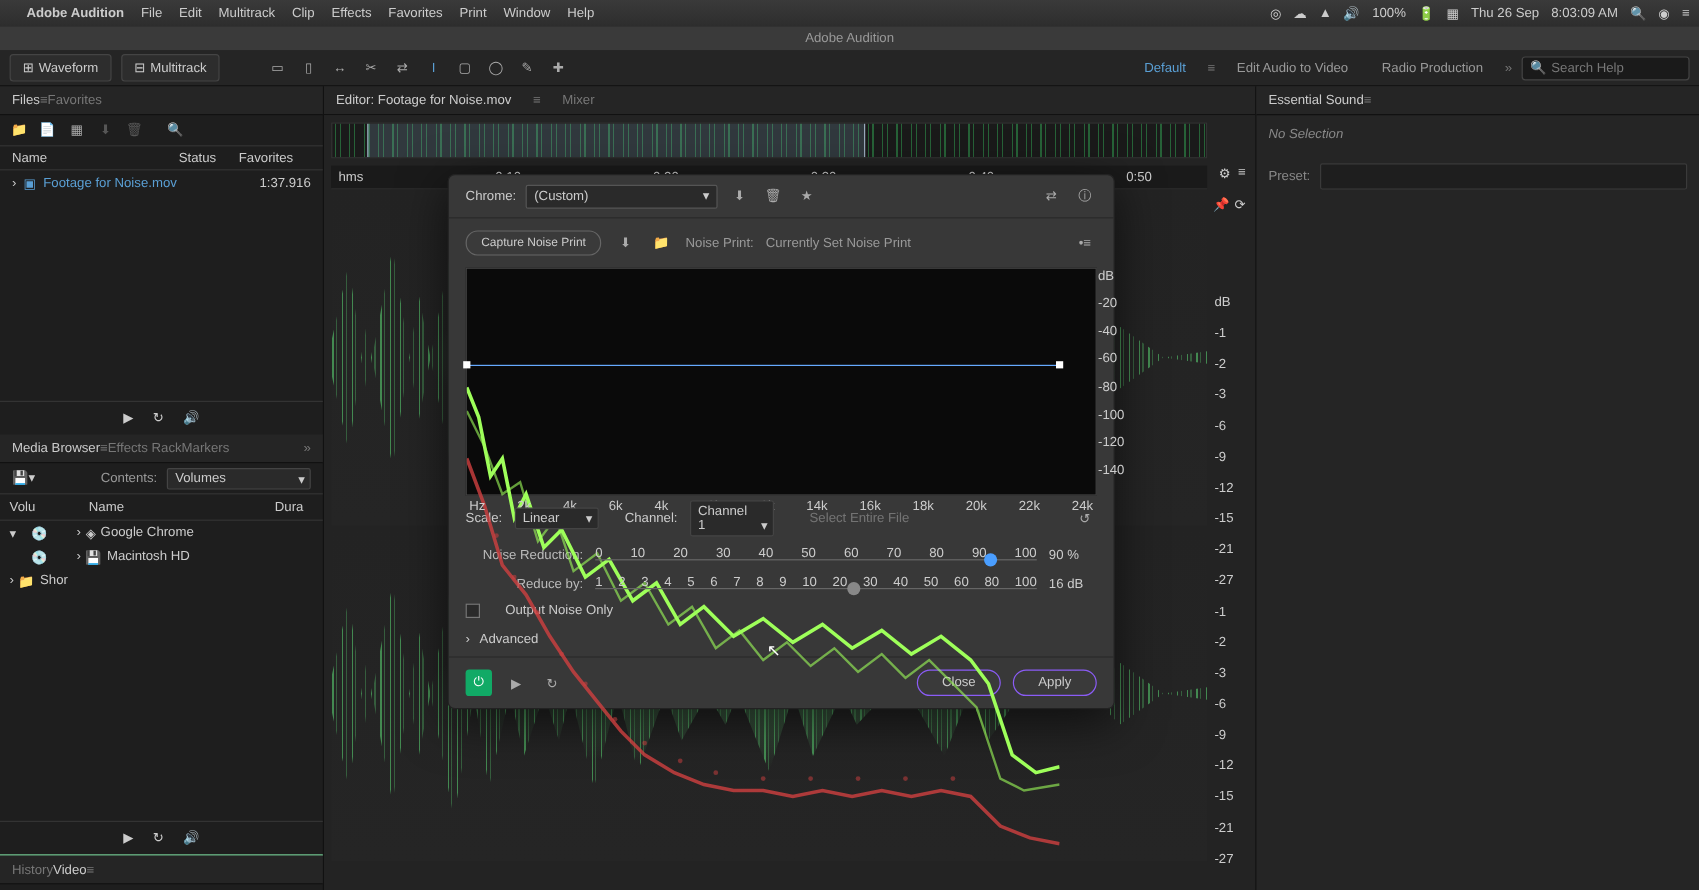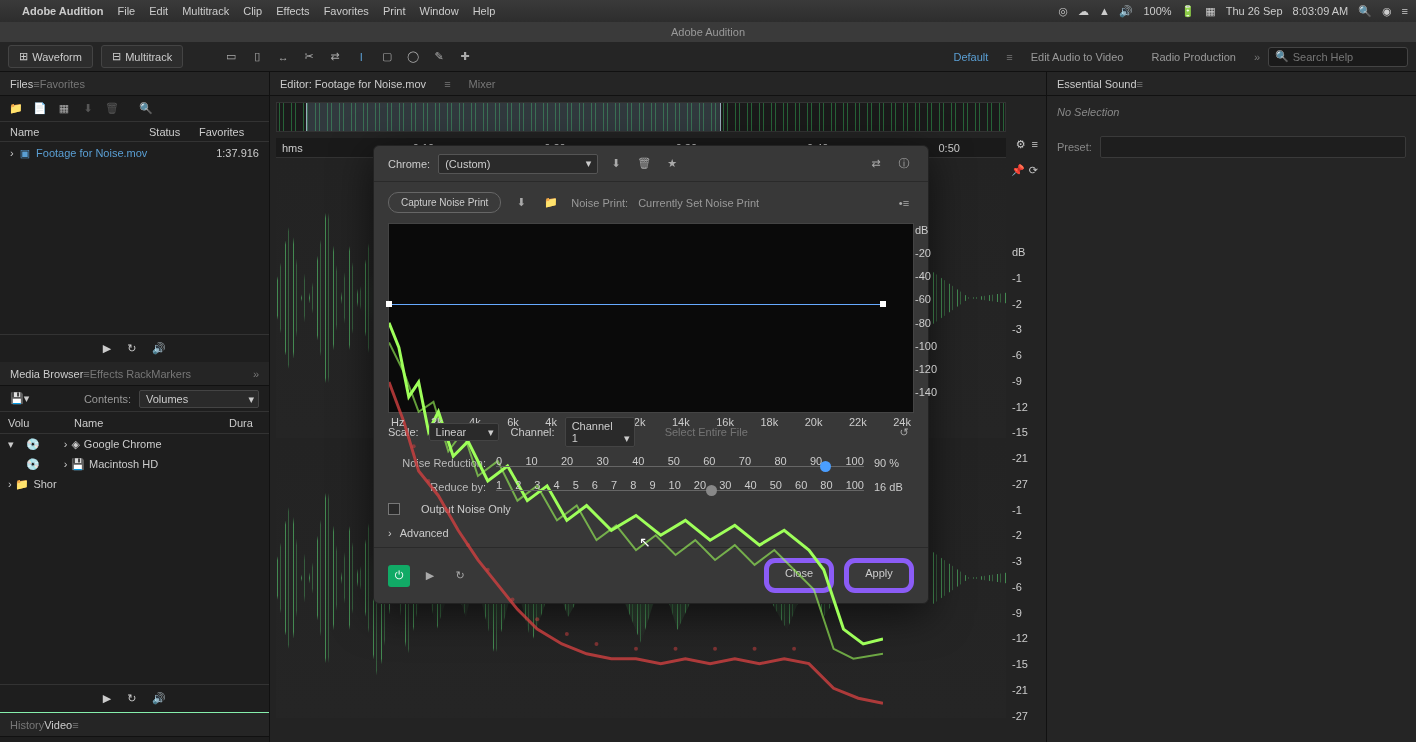--- a/index.html
+++ b/index.html
@@ -81,21 +81,21 @@
 .dlg-row label{width:98px;text-align:right;color:#bbb}
 .slider-track{flex:1;height:16px;position:relative}
 .slider-line{position:absolute;left:0;right:0;top:11px;height:1px;background:#666}
 .slider-ticks{position:absolute;inset:0;display:flex;justify-content:space-between;font-size:8px;color:#777}
 .slider-thumb{position:absolute;top:6px;width:11px;height:11px;border-radius:50%;background:#4a9eff}
 .val{color:#5a9fd4;width:40px}
 .chk{width:12px;height:12px;border:1px solid #777;background:#2a2a2a}
 .adv-row{padding:8px 14px;display:flex;align-items:center;gap:8px;color:#bbb}
 .dlg-footer{padding:10px 14px;display:flex;align-items:center;gap:10px;border-top:1px solid #2a2a2a}
 .power{width:22px;height:22px;background:#1a6;border-radius:3px;display:flex;align-items:center;justify-content:center;color:#fff}
-.dlg-btn{width:70px;height:35px;border:5px solid #8b5cf6;border-radius:11px;background:#3a3a3a;text-align:center;line-height:20px}
+.dlg-btn{width:70px;height:22px;border:1px solid #8b5cf6;border-radius:11px;background:#3a3a3a;text-align:center;line-height:20px}
 svg{display:block}
 .cursor-arrow{position:absolute;left:639px;top:534px;font-size:14px;color:#fff;z-index:100;pointer-events:none}
 </style>
 </head>
 <body>
 
 <div class="menubar">
   <span class="apple"></span>
   <span class="app-name">Adobe Audition</span>
   <span>File</span>
@@ -401,21 +401,21 @@
         <span>20k</span>
       <span>22k</span>
         <span>24k</span>
     </div>
   </div>
 
 
   <div class="dlg-row">
     <span style="width:auto">Scale:</span>
     <div class="select-box" style="width:70px"><span>Linear</span><span style="position:absolute;right:4px">▾</span></div>
-    <span style="margin-left:2px">Channel:</span>
+    <span style="margin-left:12px">Channel:</span>
     <div class="select-box" style="width:70px"><span>Channel 1</span><span style="position:absolute;right:4px">▾</span></div>
     <span style="margin-left:20px;opacity:.4">Select Entire File</span>
     <div style="flex:1"></div>
     <span class="icon-btn">↺</span>
   </div>
 
   <div class="dlg-row">
     <label>Noise Reduction:</label>
     <div class="slider-track">
       <div class="slider-ticks">

